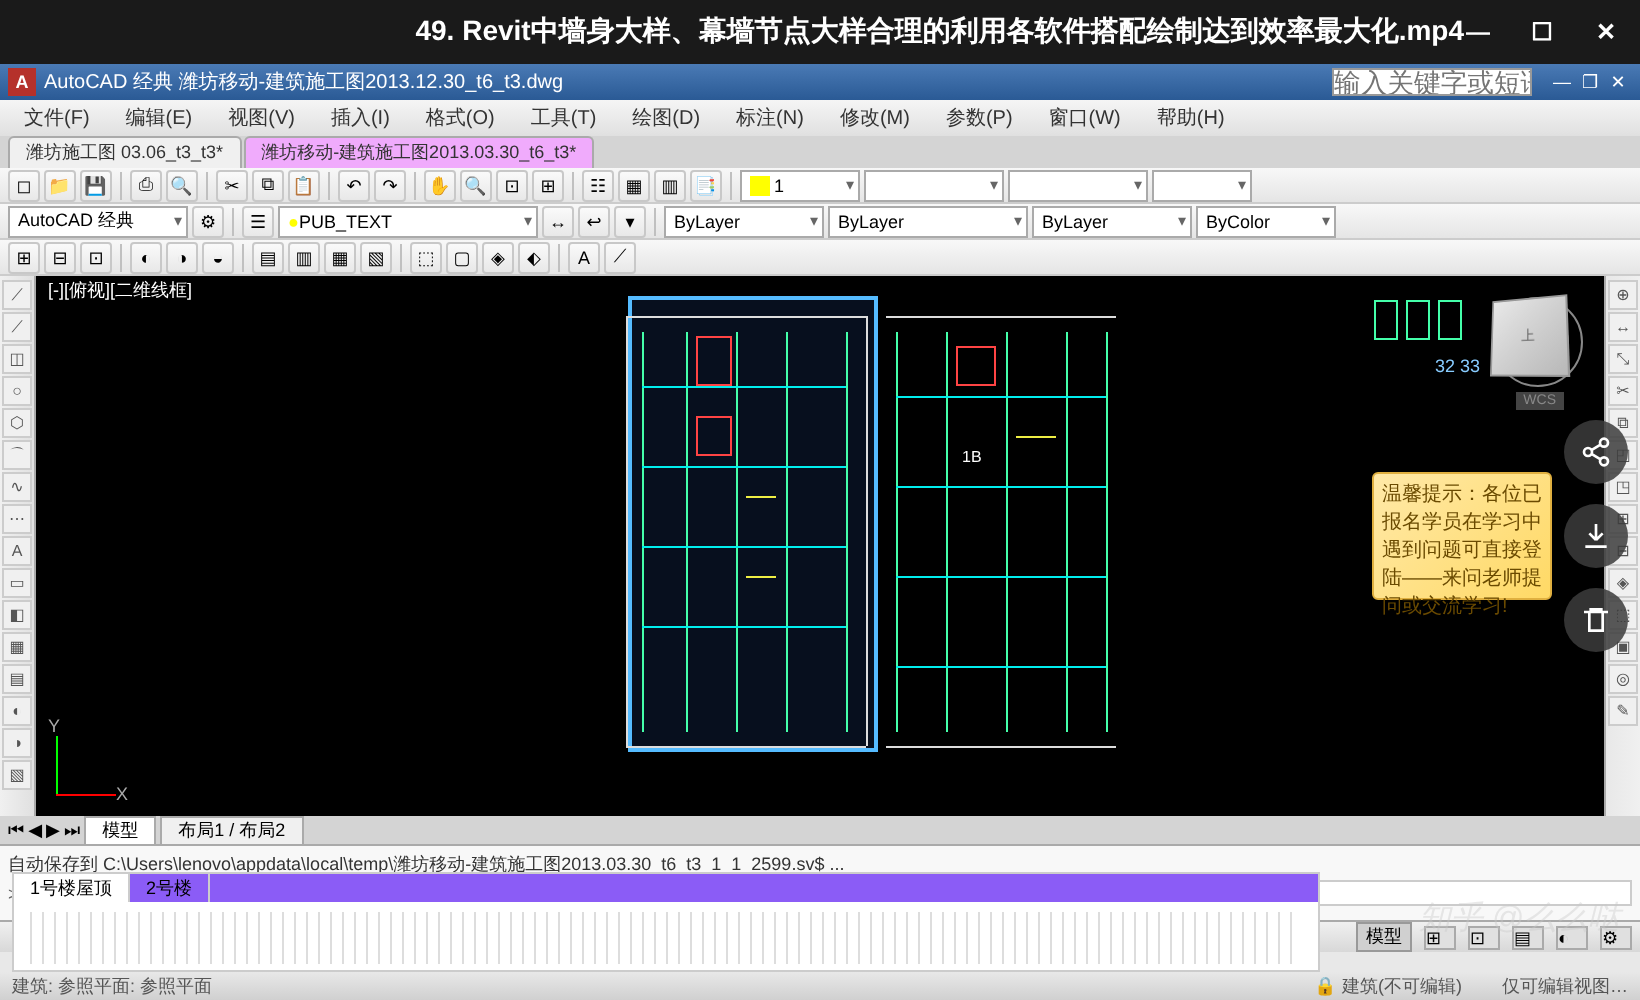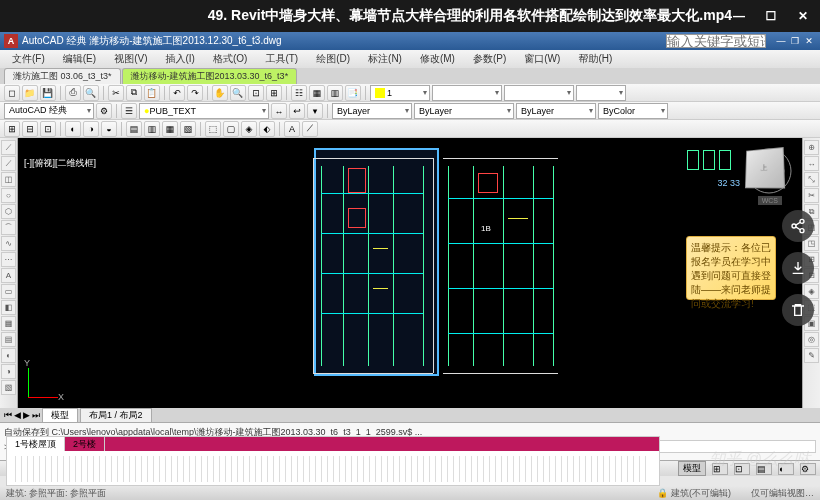--- a/index.html
+++ b/index.html
@@ -10,52 +10,52 @@
 .win-btn{width:14px;height:14px;color:#fff;cursor:pointer;display:flex;align-items:center;justify-content:center;font-size:12px}
 .cad-container{position:absolute;top:32px;left:0;right:0;bottom:0;background:#e8e8e8}
 .cad-titlebar{height:18px;background:linear-gradient(#4a7ab5,#2a5a95);display:flex;align-items:center;padding:0 4px;color:#fff;font-size:10px}
 .cad-logo{width:14px;height:14px;background:#b5312b;margin-right:4px;display:flex;align-items:center;justify-content:center;font-size:9px;font-weight:bold}
 .cad-title{flex:1}
 .search-box{width:100px;height:14px;background:#fff;border:1px solid #999;margin-right:8px}
 .menubar{height:18px;background:linear-gradient(#f5f5f5,#e0e0e0);display:flex;align-items:center;padding:0 4px;font-size:10px;gap:2px}
 .menu-item{padding:1px 8px;cursor:pointer;color:#333}
 .tabbar{height:16px;background:#d4d4d4;display:flex;align-items:flex-end;padding:0 4px;gap:1px;font-size:9px}
 .doc-tab{padding:1px 8px;background:#f0f0f0;border:1px solid #aaa;border-bottom:none;cursor:pointer;color:#333;border-radius:3px 3px 0 0}
-.doc-tab.active{background:#bef264}
+.doc-tab.active{background:#f0abfc}
 .toolbar-row{height:18px;background:linear-gradient(#f8f8f8,#e5e5e5);display:flex;align-items:center;padding:0 4px;gap:2px;border-bottom:1px solid #ccc}
 .tb-btn{width:16px;height:16px;background:linear-gradient(#fafafa,#e8e8e8);border:1px solid #c8c8c8;cursor:pointer;display:flex;align-items:center;justify-content:center;font-size:9px;border-radius:2px}
 .tb-sep{width:1px;height:14px;background:#c0c0c0;margin:0 2px}
 .tb-dropdown{height:16px;background:#fff;border:1px solid #aaa;padding:0 14px 0 4px;font-size:9px;display:flex;align-items:center;position:relative;cursor:pointer}
 .tb-dropdown::after{content:"▾";position:absolute;right:2px;font-size:8px;color:#666}
 .workspace{display:flex;height:270px;background:#d4d4d4}
 .left-palette{width:18px;background:linear-gradient(90deg,#f0f0f0,#e0e0e0);display:flex;flex-direction:column;gap:1px;padding:2px 1px;border-right:1px solid #aaa}
 .palette-btn{width:15px;height:15px;background:#f0f0f0;border:1px solid #ccc;cursor:pointer;font-size:8px;display:flex;align-items:center;justify-content:center;color:#555}
 .canvas-area{flex:1;background:#000;position:relative;overflow:hidden}
-.canvas-title{position:absolute;top:18px;left:2px;color:#fff;font-size:9px;background:rgba(0,0,0,0.5);padding:1px 4px}
+.canvas-title{position:absolute;top:0;left:2px;color:#fff;font-size:9px;background:rgba(0,0,0,0.5);padding:1px 4px}
 .drawing{position:absolute;top:10px;left:295px;width:260px;height:240px}
 .viewcube{position:absolute;top:10px;right:18px;width:40px;height:40px;background:linear-gradient(135deg,#e8e8e8,#b8b8b8);border:1px solid #999;transform:perspective(100px) rotateX(10deg) rotateY(-15deg);display:flex;align-items:center;justify-content:center;font-size:7px;color:#666}
 .nav-wheel{position:absolute;top:8px;right:8px;width:50px;height:50px}
 .nums{position:absolute;top:40px;right:62px;color:#8cf;font-size:9px}
 .ucs{position:absolute;bottom:10px;left:10px}
 .ucs-y{position:absolute;bottom:0;left:0;width:1px;height:30px;background:#0f0}
 .ucs-x{position:absolute;bottom:0;left:0;width:30px;height:1px;background:#f00}
 .ucs-label{position:absolute;color:#aaa;font-size:9px}
 .right-palette{width:18px;background:linear-gradient(90deg,#e8e8e8,#f0f0f0);display:flex;flex-direction:column;gap:1px;padding:2px 1px;border-left:1px solid #aaa}
 .layout-tabs{height:14px;background:#d4d4d4;display:flex;align-items:center;padding:0 4px;font-size:9px;gap:2px}
 .layout-tab{padding:0 8px;background:#f0f0f0;border:1px solid #aaa;cursor:pointer}
 .cmd-area{height:38px;background:#f8f8f8;border-top:1px solid #aaa;font-size:9px;padding:2px 4px;color:#333}
 .cmd-line{padding:1px 0}
 .cmd-input{display:flex;align-items:center;gap:2px}
 .cmd-prompt{color:#666}
 .cmd-field{flex:1;border:1px solid #ccc;background:#fff;height:13px;padding:0 2px}
 .statusbar{height:16px;background:linear-gradient(#f0f0f0,#d8d8d8);display:flex;align-items:center;padding:0 4px;font-size:9px;gap:6px;border-top:1px solid #aaa}
 .status-item{padding:0 4px;cursor:pointer}
 .status-btn{width:16px;height:12px;background:#e0e0e0;border:1px solid #aaa;cursor:pointer}
 .revit-panel{position:absolute;bottom:14px;left:6px;right:160px;height:50px;background:#fff;border:1px solid #ccc;font-size:9px}
-.revit-tabs{display:flex;background:#be185d;height:14px;font-size:9px}
+.revit-tabs{display:flex;background:#8b5cf6;height:14px;font-size:9px}
 .revit-tab{padding:0 8px;border-right:1px solid #ccc;display:flex;align-items:center}
 .revit-tab.active{background:#fff}
 .revit-content{display:flex;height:36px;align-items:center;padding:0 8px;gap:20px}
 .revit-drawing{flex:1;height:26px;background:repeating-linear-gradient(90deg,#ddd 0,#ddd 1px,transparent 1px,transparent 6px)}
 .bottom-status{position:absolute;bottom:0;left:0;right:0;height:14px;background:linear-gradient(#e8e8e8,#d0d0d0);display:flex;align-items:center;padding:0 6px;font-size:9px;color:#555;gap:20px}
 .tooltip-box{position:absolute;right:44px;top:236px;width:90px;height:64px;background:linear-gradient(135deg,#ffe9a8,#ffd965);border:1px solid #e0b040;padding:4px;font-size:10px;color:#6a4a00;line-height:1.4;border-radius:3px}
 .side-actions{position:absolute;right:4px;top:210px;width:36px;display:flex;flex-direction:column;gap:10px;align-items:center}
 .side-action{width:32px;height:32px;background:rgba(60,60,60,0.85);border-radius:16px;display:flex;align-items:center;justify-content:center;color:#fff;cursor:pointer}
 .watermark{position:absolute;bottom:30px;right:10px;color:rgba(200,200,200,0.4);font-size:16px;font-style:italic}
 .dwg-line{position:absolute;background:#4fa}

